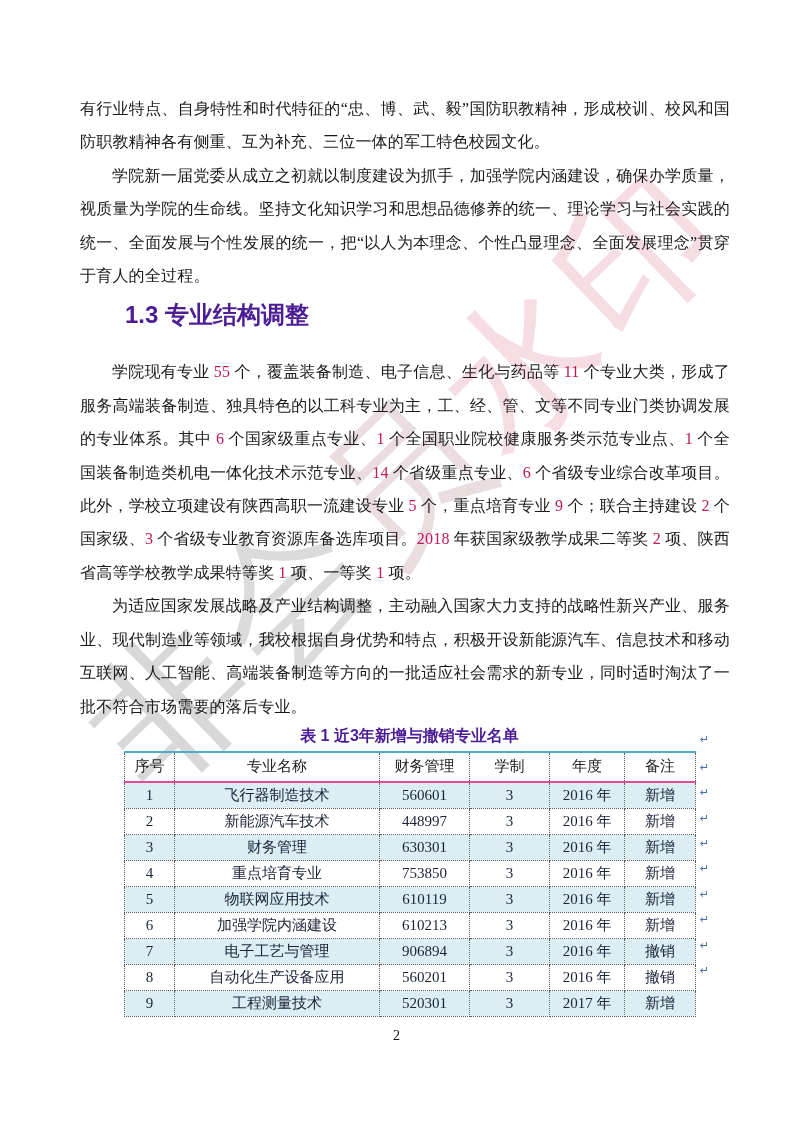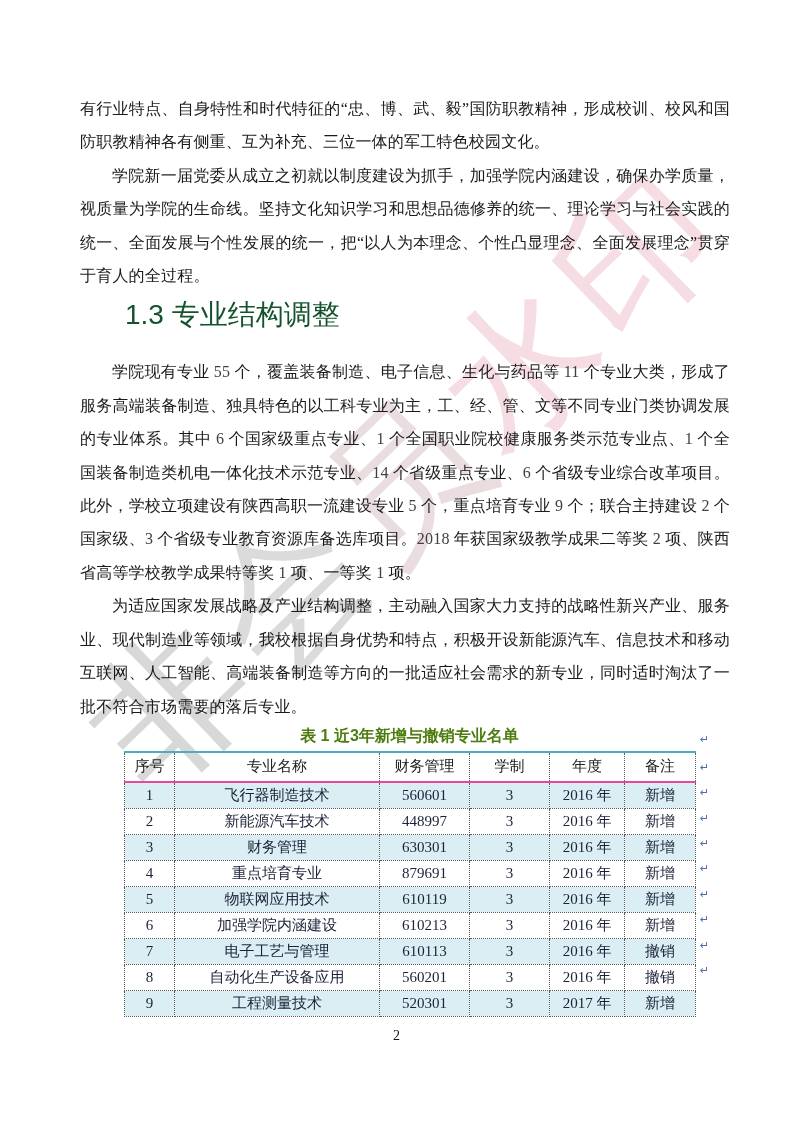--- a/index.html
+++ b/index.html
@@ -32,44 +32,44 @@
     z-index:1;
   }
   .body-para{
     margin:0;
     font-size:16px;
     line-height:33.4px;
     text-align:justify;
     letter-spacing:0.2px;
   }
   .body-para.indent{text-indent:2em;}
-  .num{color:#404040;}
+  .num{color:#be185d;}
   .section-heading{
     margin:9px 0 26px 0;
     padding-left:45px;
     font-family:"Liberation Sans","DejaVu Sans",sans-serif;
-    font-weight:normal;
-    font-size:28px;
+    font-weight:bold;
+    font-size:24px;
     line-height:28px;
-    color:#14532d;
+    color:#4c1d95;
   }
   .table-block{
     position:relative;
     width:571px;
     margin-left:44px;
     margin-top:2px;
   }
   .table-title{
     margin:0 0 4px 0;
     text-align:center;
     font-family:"Liberation Sans","DejaVu Sans",sans-serif;
     font-weight:bold;
     font-size:16px;
     line-height:22px;
-    color:#4d7c0f;
+    color:#4c1d95;
   }
   table.major-table{
     border-collapse:collapse;
     table-layout:fixed;
     width:571px;
     font-size:15px;
     color:#1b2238;
   }
   table.major-table th, table.major-table td{
     border:1px dotted #595959;
@@ -173,21 +173,21 @@
               <td>3</td>
               <td>财务管理</td>
               <td>630301</td>
               <td>3</td>
               <td>2016 年</td>
               <td>新增</td>
             </tr>
             <tr>
               <td>4</td>
               <td>重点培育专业</td>
-              <td>879691</td>
+              <td>753850</td>
               <td>3</td>
               <td>2016 年</td>
               <td>新增</td>
             </tr>
             <tr class="band">
               <td>5</td>
               <td>物联网应用技术</td>
               <td>610119</td>
               <td>3</td>
               <td>2016 年</td>
@@ -197,21 +197,21 @@
               <td>6</td>
               <td>加强学院内涵建设</td>
               <td>610213</td>
               <td>3</td>
               <td>2016 年</td>
               <td>新增</td>
             </tr>
             <tr class="band">
               <td>7</td>
               <td>电子工艺与管理</td>
-              <td>610113</td>
+              <td>906894</td>
               <td>3</td>
               <td>2016 年</td>
               <td>撤销</td>
             </tr>
             <tr>
               <td>8</td>
               <td>自动化生产设备应用</td>
               <td>560201</td>
               <td>3</td>
               <td>2016 年</td>

